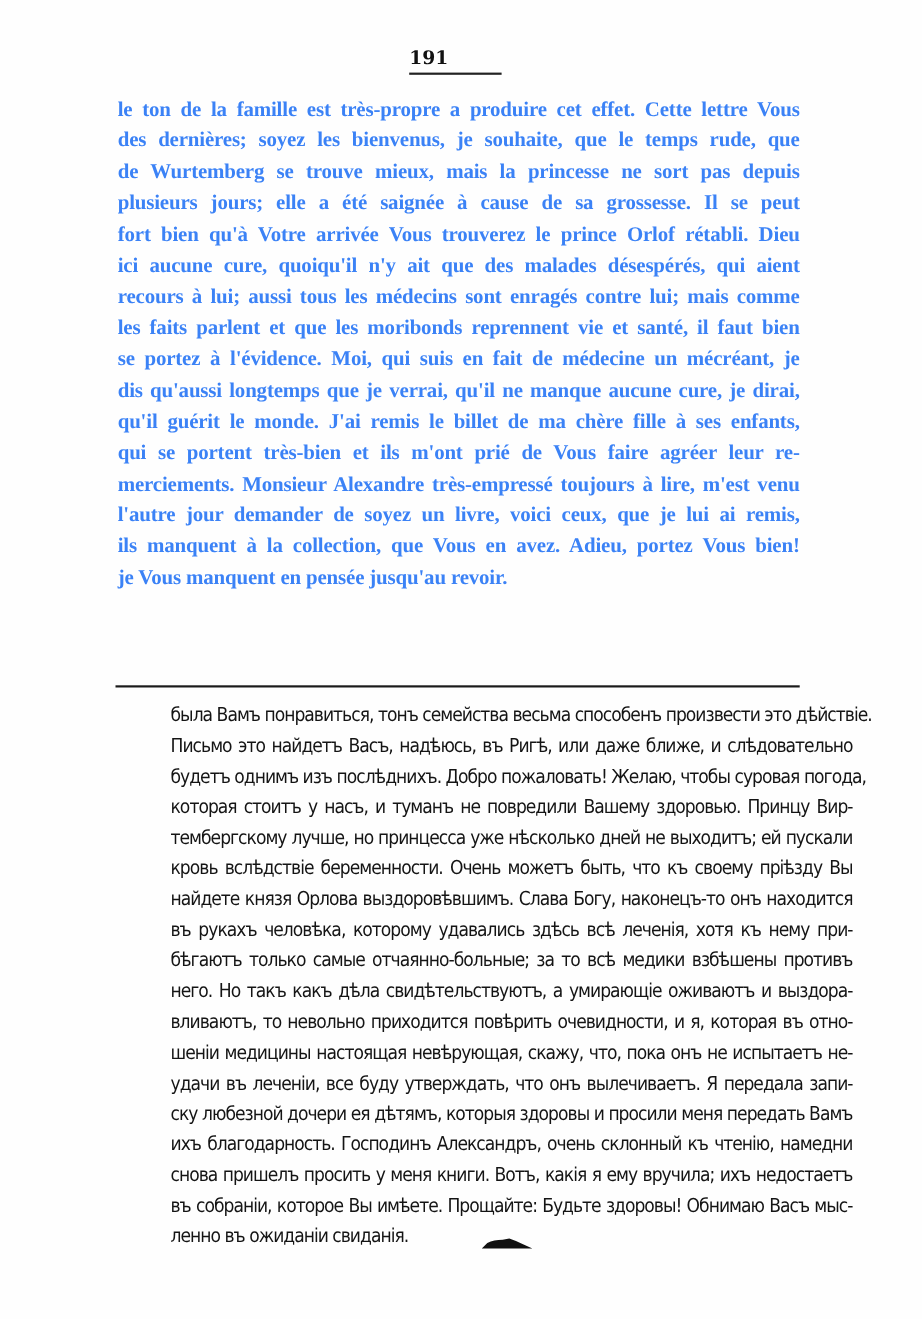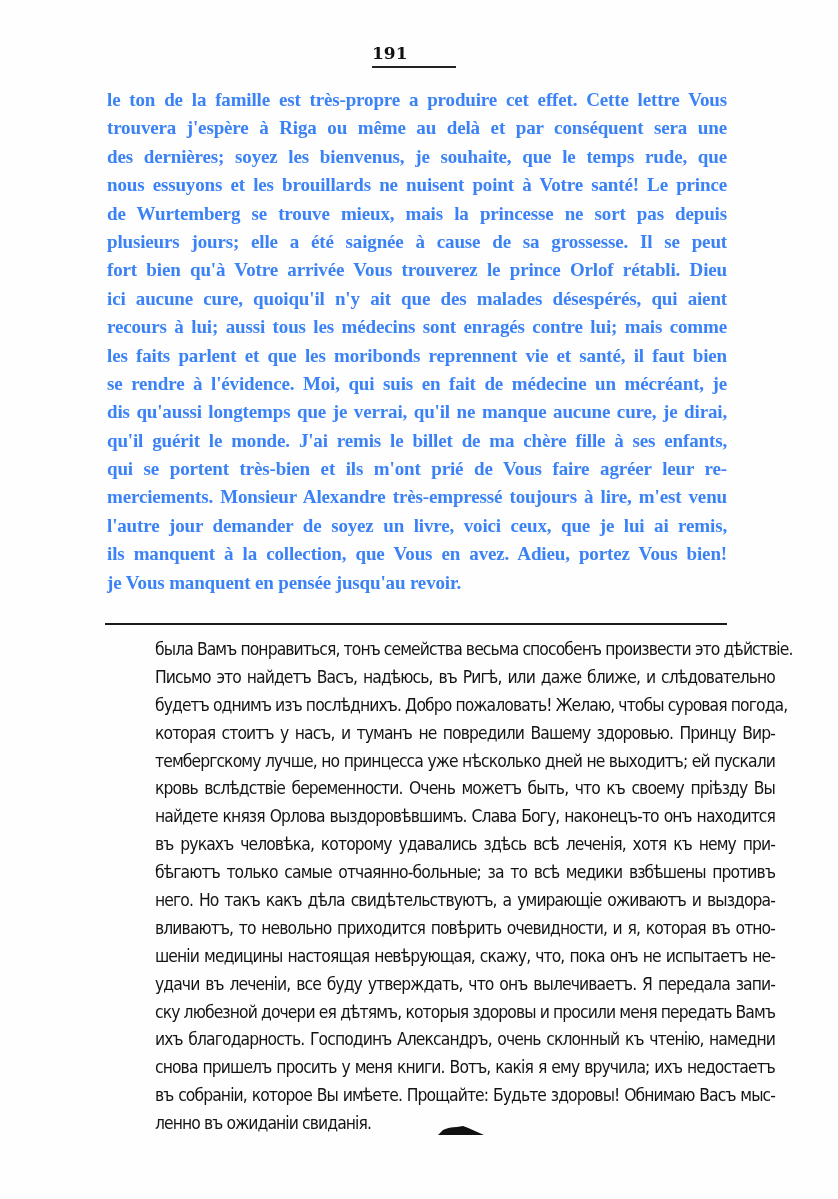--- a/index.html
+++ b/index.html
@@ -30,30 +30,28 @@
 </style>
 </head>
 <body>
 
 <div class="page">
   <div class="page-number">191</div>
   <div class="page-number-rule"></div>
 
   <div class="fr-block">
     <div class="fr-line">le ton de la famille est très-propre a produire cet effet. Cette lettre Vous</div>
-    <div class="fr-line">trouvera j'espère à Riga ou même au delà et par conséquent sera une</div>
     <div class="fr-line">des dernières; soyez les bienvenus, je souhaite, que le temps rude, que</div>
-    <div class="fr-line">nous essuyons et les brouillards ne nuisent point à Votre santé! Le prince</div>
     <div class="fr-line">de Wurtemberg se trouve mieux, mais la princesse ne sort pas depuis</div>
     <div class="fr-line">plusieurs jours; elle a été saignée à cause de sa grossesse. Il se peut</div>
     <div class="fr-line">fort bien qu'à Votre arrivée Vous trouverez le prince Orlof rétabli. Dieu</div>
     <div class="fr-line">ici aucune cure, quoiqu'il n'y ait que des malades désespérés, qui aient</div>
     <div class="fr-line">recours à lui; aussi tous les médecins sont enragés contre lui; mais comme</div>
     <div class="fr-line">les faits parlent et que les moribonds reprennent vie et santé, il faut bien</div>
-    <div class="fr-line">se rendre à l'évidence. Moi, qui suis en fait de médecine un mécréant, je</div>
+    <div class="fr-line">se portez à l'évidence. Moi, qui suis en fait de médecine un mécréant, je</div>
     <div class="fr-line">dis qu'aussi longtemps que je verrai, qu'il ne manque aucune cure, je dirai,</div>
     <div class="fr-line">qu'il guérit le monde. J'ai remis le billet de ma chère fille à ses enfants,</div>
     <div class="fr-line">qui se portent très-bien et ils m'ont prié de Vous faire agréer leur re-</div>
     <div class="fr-line">merciements. Monsieur Alexandre très-empressé toujours à lire, m'est venu</div>
     <div class="fr-line">l'autre jour demander de soyez un livre, voici ceux, que je lui ai remis,</div>
     <div class="fr-line">ils manquent à la collection, que Vous en avez. Adieu, portez Vous bien!</div>
     <div class="fr-line last">je Vous manquent en pensée jusqu'au revoir.</div>
   </div>
 
   <div class="divider"></div>

